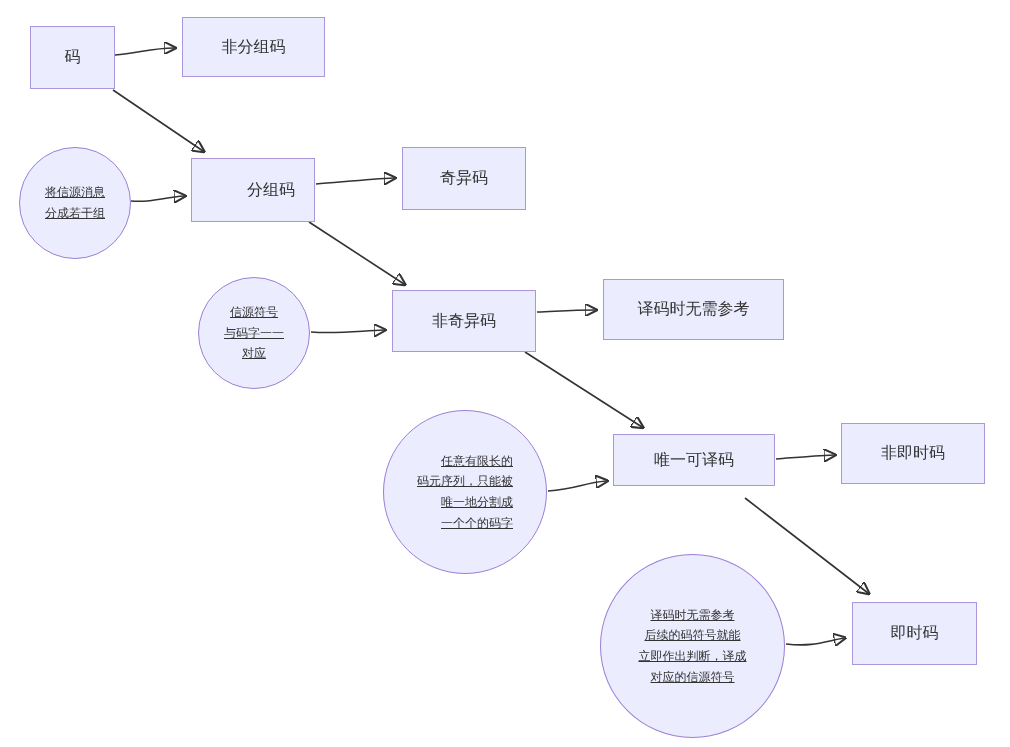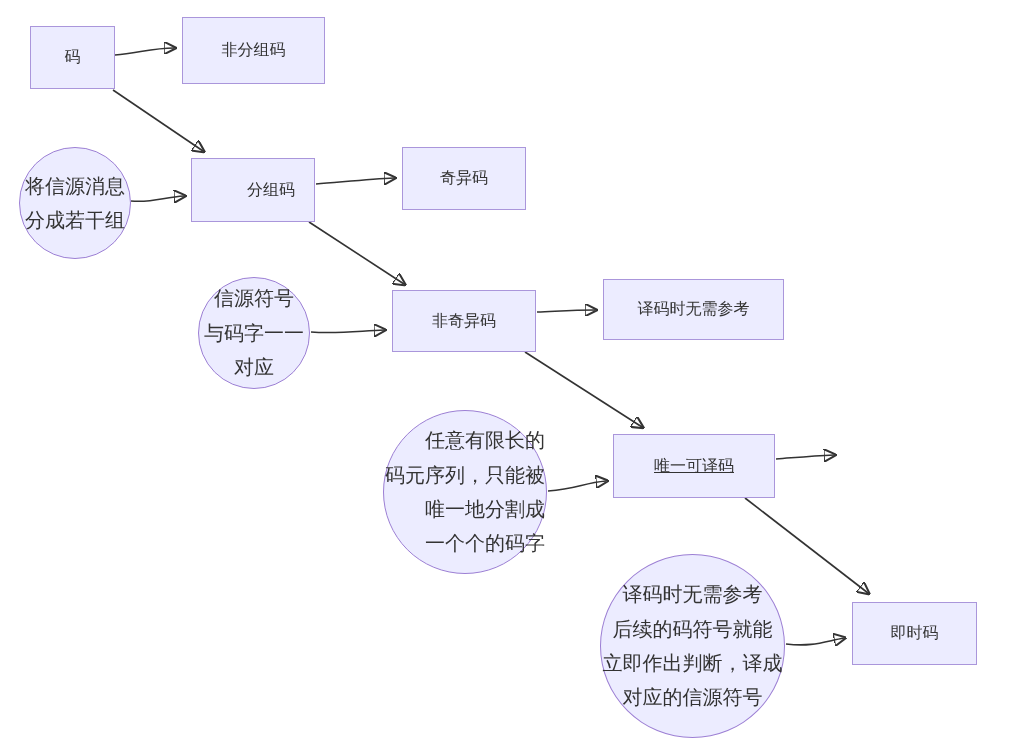--- a/index.html
+++ b/index.html
@@ -36,25 +36,26 @@
   }
   .note {
     position: absolute;
     box-sizing: border-box;
     background: #ECECFF;
     border: 1.5px solid #9c7fd4;
     border-radius: 50%;
     display: flex;
     align-items: center;
     justify-content: center;
-    font-size: 20px;
+    font-size: 12px;
     line-height: 1.72;
     color: #333333;
     text-align: center;
     white-space: pre-line;
+    text-decoration: underline;
   }
 </style>
 </head>
 <body>
 
 <div class="canvas">
 
   <svg class="edges" viewBox="0 0 1010 747" xmlns="http://www.w3.org/2000/svg">
     <defs>
       <marker id="arrow" viewBox="0 0 10 10" refX="8" refY="5" markerWidth="8" markerHeight="8" orient="auto-start-reverse">
@@ -70,32 +71,33 @@
     <path d="M537,312 C561,311 573,310 595,310" marker-end="url(#arrow)"></path>
     <path d="M525,352 L642,427" marker-end="url(#arrow)"></path>
     <path d="M548,491 C577,489 583,483 606,481" marker-end="url(#arrow)"></path>
     <path d="M776,459 C802,457 812,456 834,455" marker-end="url(#arrow)"></path>
     <path d="M745,498 L868,593" marker-end="url(#arrow)"></path>
     <path d="M786,644 C812,647 823,642 844,638" marker-end="url(#arrow)"></path>
   </svg>
 
   <div class="node" style="left:30px; top:26px; width:85px; height:63px;">码</div>
 
-  <div class="node" style="left:182px; top:17px; width:143px; height:67px;">非分组码</div>
+  <div class="node" style="left:182px; top:17px; width:143px; height:60px;">非分组码</div>
 
   <div class="node" style="left:191px; top:158px; width:124px; height:64px;padding-left:36px;">分组码</div>
 
   <div class="node" style="left:402px; top:147px; width:124px; height:63px;">奇异码</div>
 
   <div class="node" style="left:392px; top:290px; width:144px; height:62px;">非奇异码</div>
 
   <div class="node" style="left:603px; top:279px; width:181px; height:61px;">译码时无需参考</div>
 
-  <div class="node" style="left:613px; top:434px; width:162px; height:64px;text-decoration:underline;">唯一可译码</div>
+  <div class="node" style="left:613px; top:434px; width:162px; height:52px;">唯一可译码</div>
 
+  <div class="node" style="left:841px; top:423px; width:144px; height:61px;">非即时码</div>
 
   <div class="node" style="left:852px; top:602px; width:125px; height:63px;">即时码</div>
 
   <div class="note" style="left:19px; top:147px; width:112px; height:112px;">将信源消息
 分成若干组</div>
 
   <div class="note" style="left:198px; top:277px; width:112px; height:112px;">信源符号
 与码字一一
 对应</div>
 

